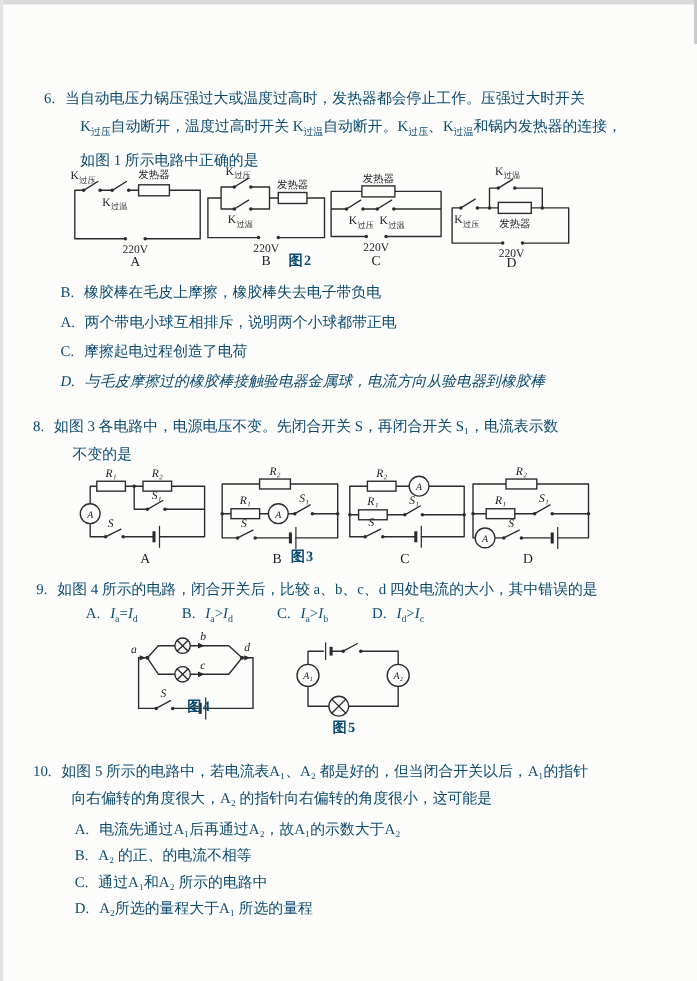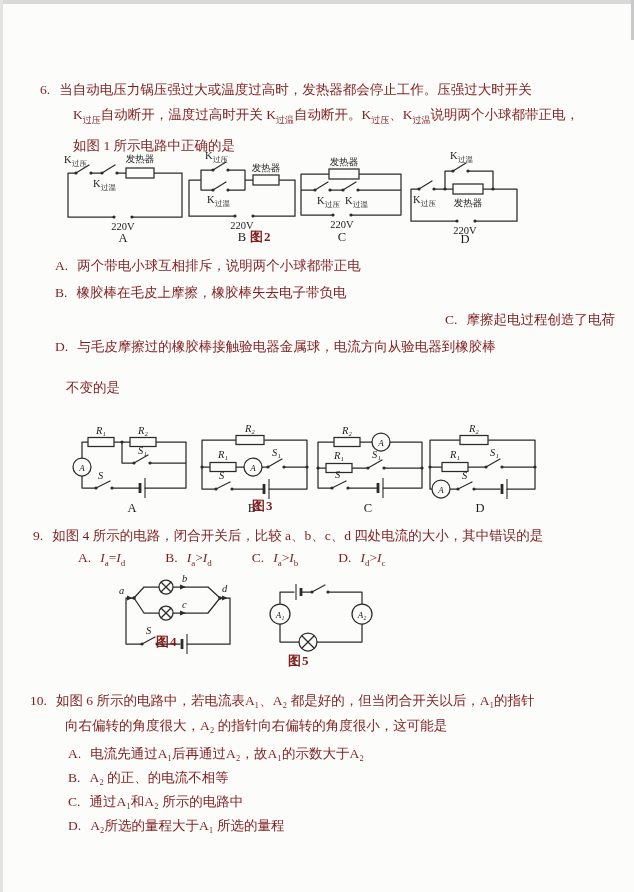--- a/index.html
+++ b/index.html
@@ -1,35 +1,35 @@
 <!DOCTYPE html>
 <html><head>
 <meta charset="utf-8">
 <style>
   html,body{margin:0;padding:0;background:#e9e9e9;}
   .page{position:relative;width:634px;height:892px;background:#fcfcfb;
-        font-family:"Liberation Serif","DejaVu Serif",serif;color:#7f1d1d;overflow:hidden;}
+        font-family:"Liberation Serif","DejaVu Serif",serif;color:#0c4a6e;overflow:hidden;}
   .edge-top{position:absolute;left:0;top:0;width:634px;height:4px;background:#d9d9d9;}
   .edge-left{position:absolute;left:0;top:0;width:3px;height:892px;background:#e3e3e3;}
   .edge-right{position:absolute;right:0;top:0;width:3px;height:40px;background:#c9c9c9;}
 
   .q{position:absolute;font-size:13.5px;width:585px;}
   .q .ln{white-space:nowrap;}
   .lh25 .ln{line-height:25px;}
   .lh27 .ln{line-height:27px;}
   .lh24 .ln{line-height:24px;}
   .qnum{margin-right:9px;}
   .olab{margin-right:9px;}
   .ind33{padding-left:33px;}
   .ind36{padding-left:36px;}
   .ind35{padding-left:35px;}
   sub{font-size:9px;}
   .f i{font-style:italic;}
   .optrow{position:absolute;display:flex;gap:34px;font-size:13.5px;}
-  .fcap{position:absolute;font-size:13px;font-weight:bold;letter-spacing:1px;}
+  .fcap{position:absolute;font-size:13px;font-weight:bold;text-align:center;letter-spacing:1px;}
 
   svg.circ{position:absolute;overflow:visible;}
   .w{stroke:#2b2b2b;stroke-width:1.25;fill:none;stroke-linecap:round;}
   .cmp{stroke:#2b2b2b;stroke-width:1.25;fill:#fcfcfb;}
   .nd{fill:#2b2b2b;stroke:none;}
   .bshort{stroke:#2b2b2b;stroke-width:2.8;}
   .blong{stroke:#2b2b2b;stroke-width:1.1;}
   .arr{fill:#2b2b2b;stroke:none;}
   svg text{fill:#1b1b1b;font-family:"Liberation Serif","DejaVu Serif",serif;}
   .t{font-size:10.5px;}
@@ -44,21 +44,21 @@
 </head>
 <body>
 
 <div class="page">
   <div class="edge-top"></div>
   <div class="edge-left"></div>
   <div class="edge-right"></div>
 
   <div class="q lh25" style="left:40px;top:77px;">
     <div class="ln"><span class="qnum">6.</span><span>当自动电压力锅压强过大或温度过高时，发热器都会停止工作。压强过大时开关</span></div>
-    <div class="ln ind33"><span>K</span><sub>过压</sub><span>自动断开，温度过高时开关 </span><span>K</span><sub>过温</sub><span>自动断开。</span><span>K</span><sub>过压</sub><span>、</span><span>K</span><sub>过温</sub><span>说明两个小球都带正电，</span></div>
+    <div class="ln ind33"><span>K</span><sub>过压</sub><span>自动断开，温度过高时开关 </span><span>K</span><sub>过温</sub><span>自动断开。</span><span>K</span><sub>过压</sub><span>、</span><span>K</span><sub>过温</sub><span>和锅内发热器的连接，</span></div>
     <div class="ln ind33"><span>如图 1 所示电路中正确的是</span></div>
   </div>
 
   <svg class="circ" style="left:60px;top:153px;" width="130" height="90" viewBox="0 0 130 90">
     <path class="w" d="M8,20 H16 M31,20 H42 M57,20 H66 M94,20 H122 V64 H72 M54,64 H8 V20"></path>
     <g>
       <line class="w" x1="16" y1="20" x2="29" y2="12"></line>
       <circle class="nd" cx="16" cy="20" r="1.6"></circle>
         <circle class="nd" cx="31" cy="20" r="1.6"></circle>
     </g>
@@ -157,27 +157,28 @@
     <text class="t" x="47" y="11">K</text>
     <text class="ts" x="55" y="14">过温</text>
     <text class="th" x="65" y="58">发热器</text>
     <text class="tv" x="62" y="86">220V</text>
     <text class="tl" x="62" y="95">D</text>
   </svg>
 
   <div class="fcap" style="left:250px;top:228px;width:46px;">图2</div>
 
   <div class="q lh27" style="left:30px;top:252px;">
+    <div class="ln" style="padding-left:25px;"><span class="olab">B.</span><span>橡胶棒在毛皮上摩擦，橡胶棒失去电子带负电</span></div>
     <div class="ln" style="padding-left:25px;"><span class="olab">A.</span><span>两个带电小球互相排斥，说明两个小球都带正电</span></div>
-    <div class="ln" style="padding-left:25px;"><span class="olab">B.</span><span>橡胶棒在毛皮上摩擦，橡胶棒失去电子带负电</span></div>
-    <div class="ln" style="padding-left:25px;text-align:right;"><span class="olab">C.</span><span>摩擦起电过程创造了电荷</span></div>
-    <div class="ln" style="padding-left:25px;"><span class="olab">D.</span><span>与毛皮摩擦过的橡胶棒接触验电器金属球，电流方向从验电器到橡胶棒</span></div>
+    <div class="ln" style="padding-left:25px;"><span class="olab">C.</span><span>摩擦起电过程创造了电荷</span></div>
+    <div class="ln" style="padding-left:25px;font-style:italic;"><span class="olab">D.</span><span>与毛皮摩擦过的橡胶棒接触验电器金属球，电流方向从验电器到橡胶棒</span></div>
   </div>
 
   <div class="q lh25" style="left:30px;top:375px;">
+    <div class="ln"><span class="qnum">8.</span><span>如图 3 各电路中，电源电压不变。先闭合开关 S，再闭合开关 S₁，电流表示数</span></div>
     <div class="ln ind36"><span>不变的是</span></div>
   </div>
 
   <svg class="circ" style="left:68px;top:425px;" width="128" height="88" viewBox="0 0 128 88">
     <path class="w" d="M14,17 H20 M46,17 H62 M88,17 H118 V63 M54,17 V38 M54,38 H66 M82,38 H118 M14,17 V33 M14,51 V63 M14,63 H28 M44,63 H72 M77,63 H118"></path>
     <rect class="cmp" x="20" y="12.5" width="26" height="9"></rect>
     <rect class="cmp" x="62" y="12.5" width="26" height="9"></rect>
     <circle class="nd" cx="54" cy="17" r="1.6"></circle>
     <g>
       <line class="w" x1="66" y1="38" x2="80" y2="30"></line>
@@ -365,21 +366,21 @@
     </g>
     <g>
       <circle class="cmp" cx="46" cy="62" r="9"></circle>
       <line class="w" x1="39.8" y1="55.8" x2="52.2" y2="68.2"></line>
       <line class="w" x1="52.2" y1="55.8" x2="39.8" y2="68.2"></line>
     </g>
   </svg>
   <div class="fcap" style="left:288px;top:652px;width:50px;">图5</div>
 
   <div class="q lh25" style="left:30px;top:688px;">
-    <div class="ln"><span class="qnum">10.</span><span>如图 6 所示的电路中，若电流表A₁、A₂ 都是好的，但当闭合开关以后，A₁的指针</span></div>
+    <div class="ln"><span class="qnum">10.</span><span>如图 5 所示的电路中，若电流表A₁、A₂ 都是好的，但当闭合开关以后，A₁的指针</span></div>
     <div class="ln ind35"><span>向右偏转的角度很大，A₂ 的指针向右偏转的角度很小，这可能是</span></div>
   </div>
   <div class="q lh24" style="left:68px;top:742px;">
     <div class="ln"><span class="olab">A.</span><span>电流先通过A₁后再通过A₂，故A₁的示数大于A₂</span></div>
     <div class="ln"><span class="olab">B.</span><span>A₂ 的正、的电流不相等</span></div>
     <div class="ln"><span class="olab">C.</span><span>通过A₁和A₂ 所示的电路中</span></div>
     <div class="ln"><span class="olab">D.</span><span>A₂所选的量程大于A₁ 所选的量程</span></div>
   </div>
 </div>
 

